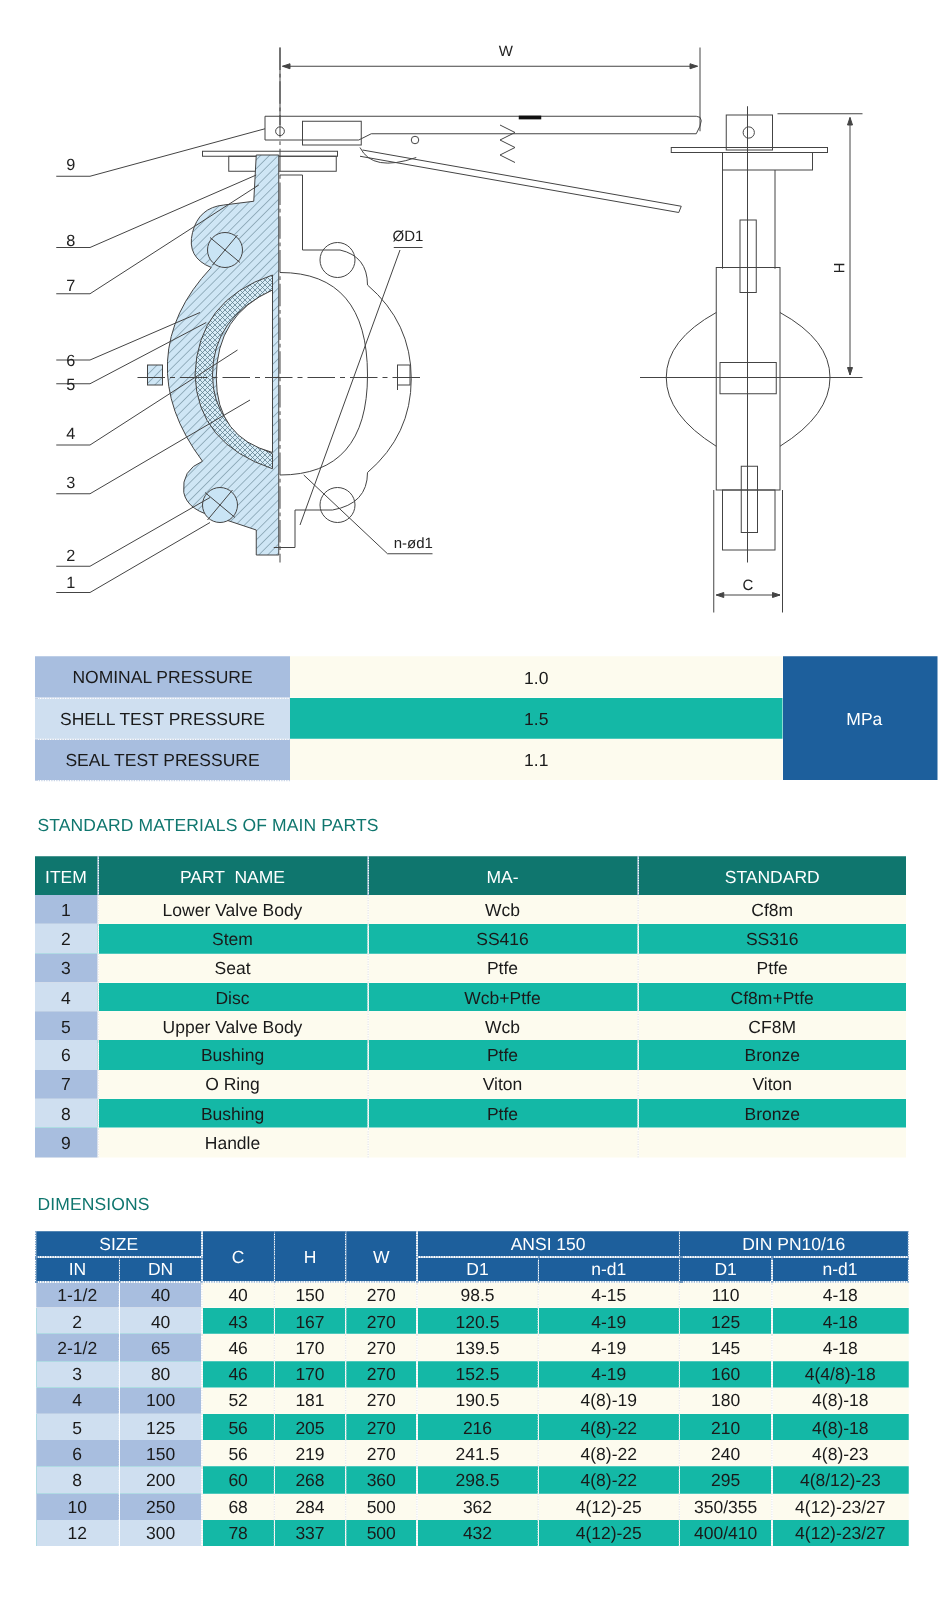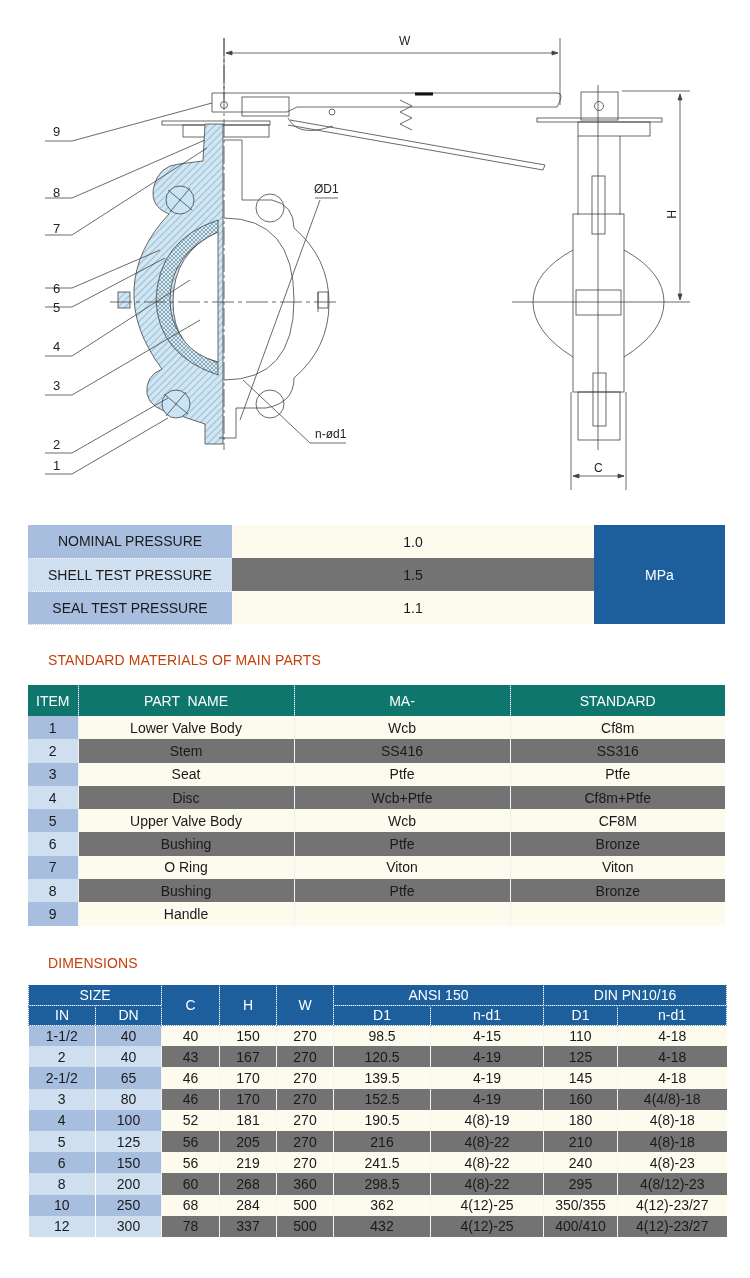--- a/index.html
+++ b/index.html
@@ -11,44 +11,44 @@
     .lbl-num { font-family: "Liberation Sans", sans-serif; font-size: 13px; fill: #222; }
     .lbl-dim { font-family: "Liberation Sans", sans-serif; font-size: 12px; fill: #222; }
 
     table { border-collapse: collapse; table-layout: fixed; position: absolute; }
     td, th { text-align: center; vertical-align: middle; font-weight: normal; white-space: nowrap; overflow: hidden; }
 
     
     .pressure { left: 28px; top: 525px; width: 697px; }
     .pressure td { height: 33px; font-size: 14px; margin-left: 34px; }
     .pressure .plabel { width: 204px; border-bottom: 1px dotted #c7d3e6; }
-    .pressure .pval { width: 362px; }
+    .pressure .pval { width: 394px; }
     .pressure .punit { width: 131px; background: #1d5f9c; color: #ffffff; font-size: 14px; }
 
-    .section-title { position: absolute; left: 48px; font-size: 14px; color: #c2410c; letter-spacing: 0.1px; }
+    .section-title { position: absolute; left: 30px; font-size: 14px; color: #0f766e; letter-spacing: 0.1px; }
 
     
     .materials { left: 28px; top: 685px; width: 697px; }
     .materials th { background: #0f766e; color: #ffffff; font-size: 14px; height: 31px; border-left: 1px dotted #6d96c0; }
     .materials th:first-child { border-left: none; }
     .materials td { height: 23.3px; font-size: 14px; border-left: 1px dotted #e4e4e4; }
     .materials td.item { border-left: none; }
 
     
     .dims { left: 28px; top: 985px; width: 698px; }
     .dims th { background: #1d5f9c; color: #ffffff; font-size: 14px; height: 20px; border: 1px dotted #6d96c0; border-top: none; }
     .dims td { height: 21.2px; font-size: 14px; border-left: 1px dotted #e8e8e8; }
     .dims td.sz { border-left: 1px dotted #ffffff; }
     .dims td.sz:first-child { border-left: none; text-align: center; }
 
     
     .c-dark { background: #a8bedf; }
     .c-light { background: #cfdff0; }
     .r-cream { background: #fdfbee; }
-    .r-gray { background: #737373; }
+    .r-gray { background: #14b8a6; }
   </style>
 </head>
 <body>
 
 <svg class="drawing" viewBox="0 0 750 505" xmlns="http://www.w3.org/2000/svg">
   <defs>
     <pattern id="hatch" patternUnits="userSpaceOnUse" width="5" height="5" patternTransform="rotate(45)">
       <rect width="5" height="5" fill="#cfe6f5"></rect>
       <line x1="0" y1="0" x2="0" y2="5" stroke="#5a7a8a" stroke-width="0.8"></line>
     </pattern>

